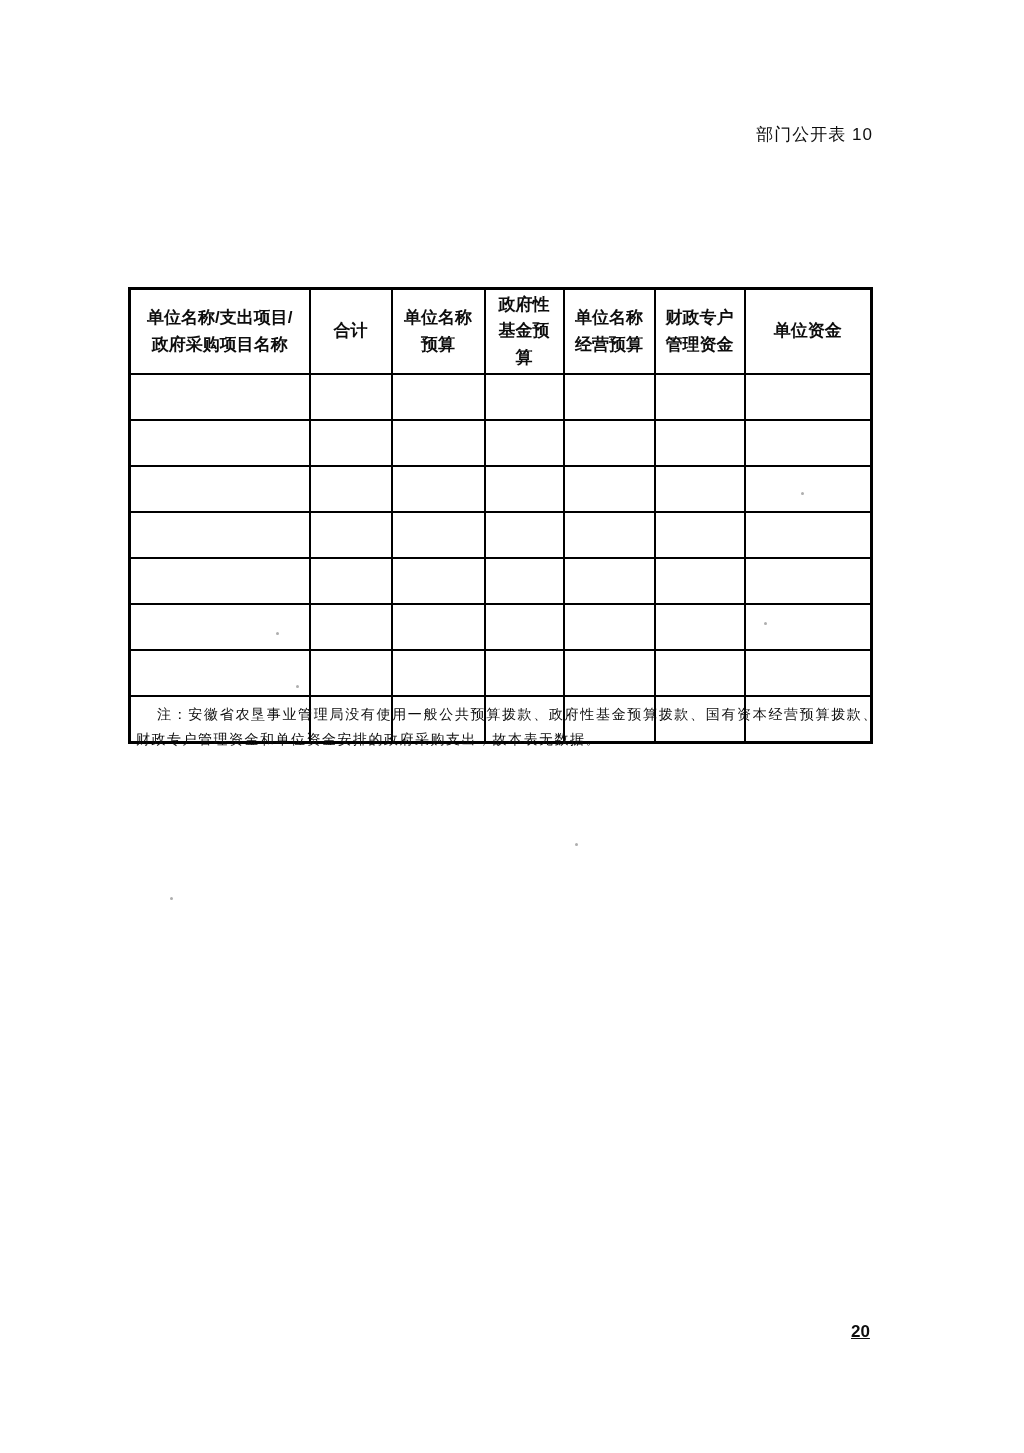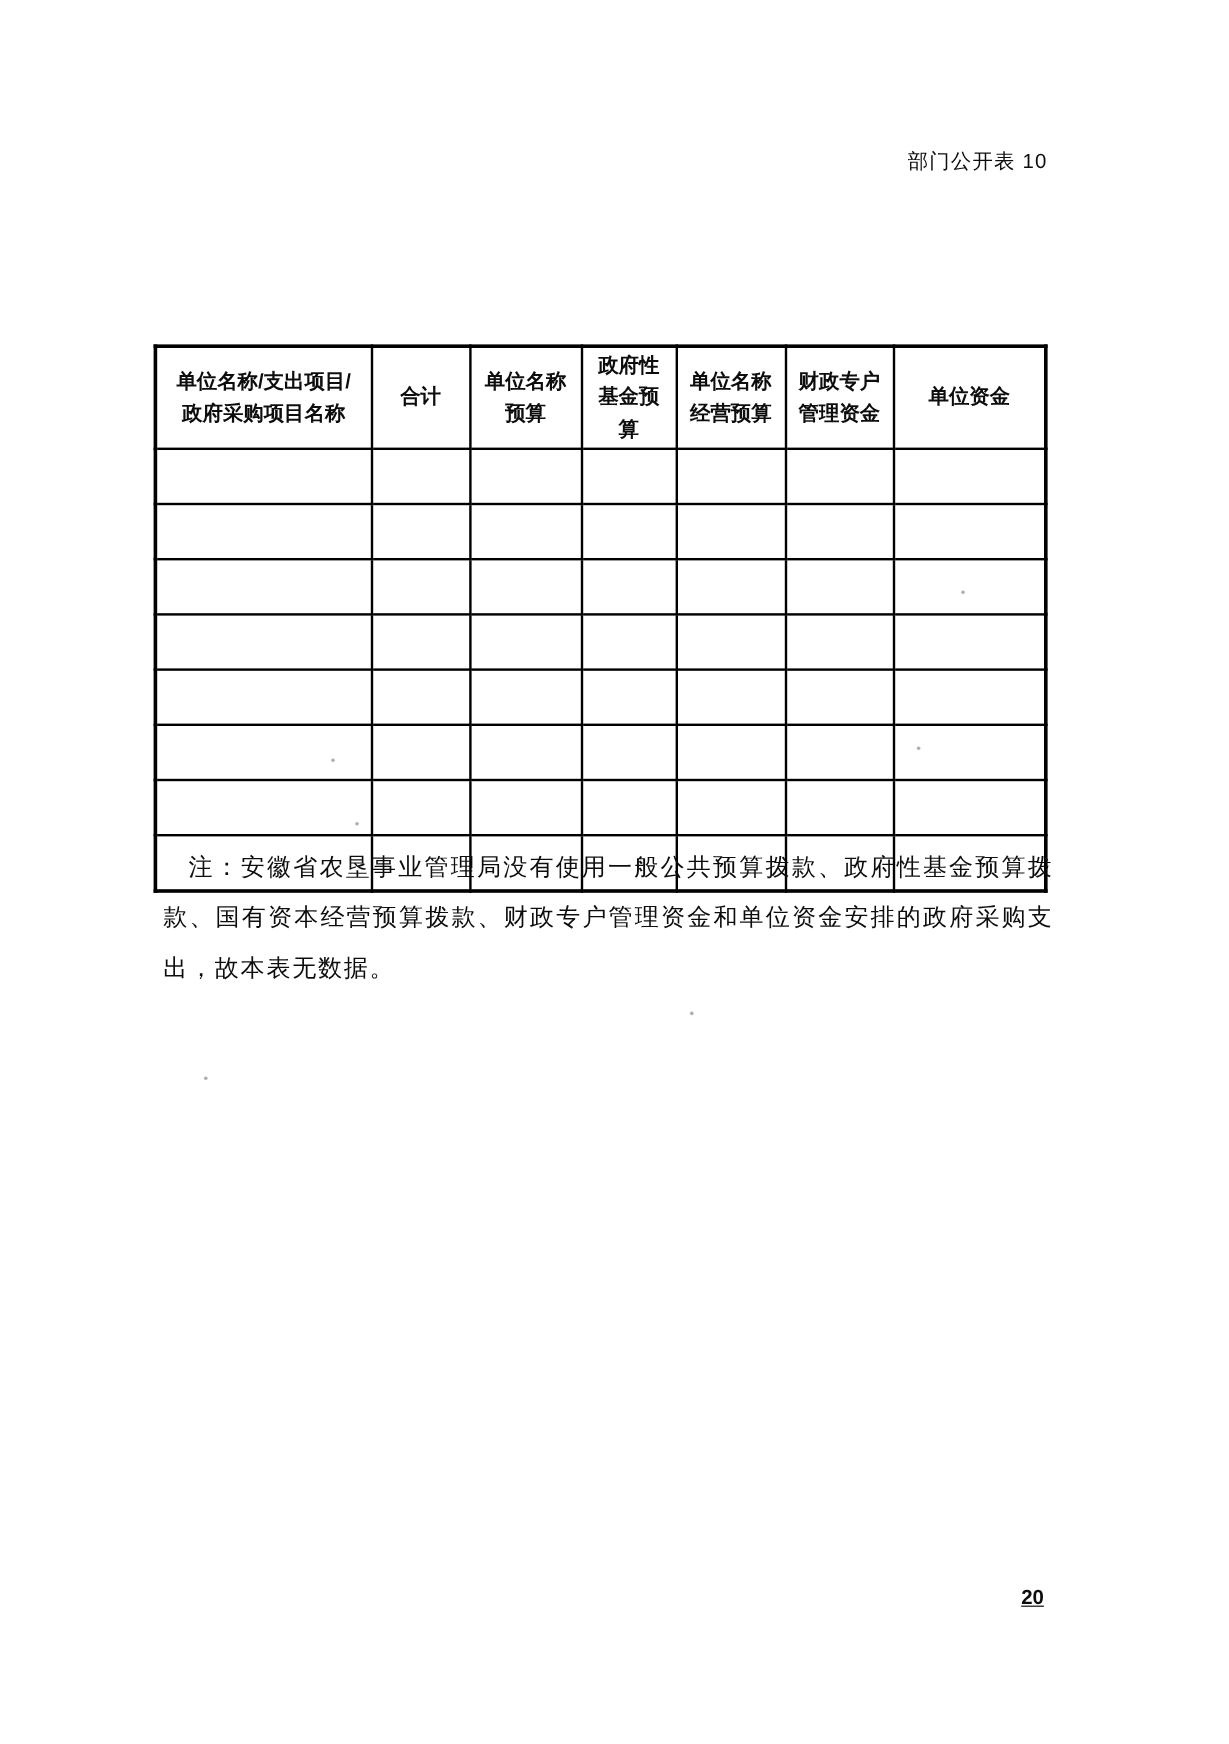--- a/index.html
+++ b/index.html
@@ -77,22 +77,22 @@
     padding: 2px 3px;
   }
   .proc-table td {
     height: 44px;
   }
   .note {
     position: absolute;
     top: 702px;
     left: 136px;
     width: 742px;
-    font-size: 20px;
-    line-height: 42px;
+    font-size: 14px;
+    line-height: 25px;
     letter-spacing: 1.5px;
     text-align: justify;
     text-indent: 21px;
   }
   .page-number {
     position: absolute;
     top: 1322px;
     left: 851px;
     font-size: 17px;
     font-weight: bold;

